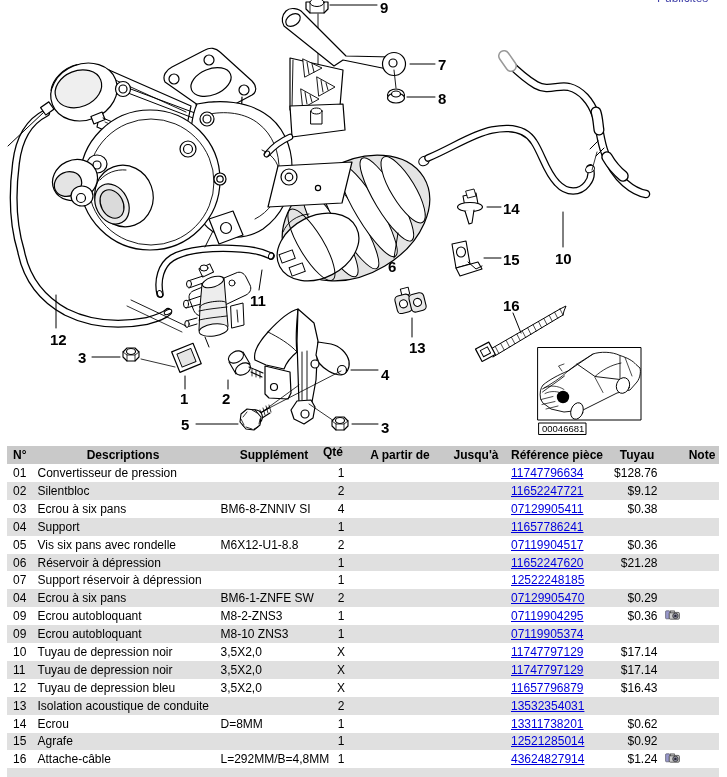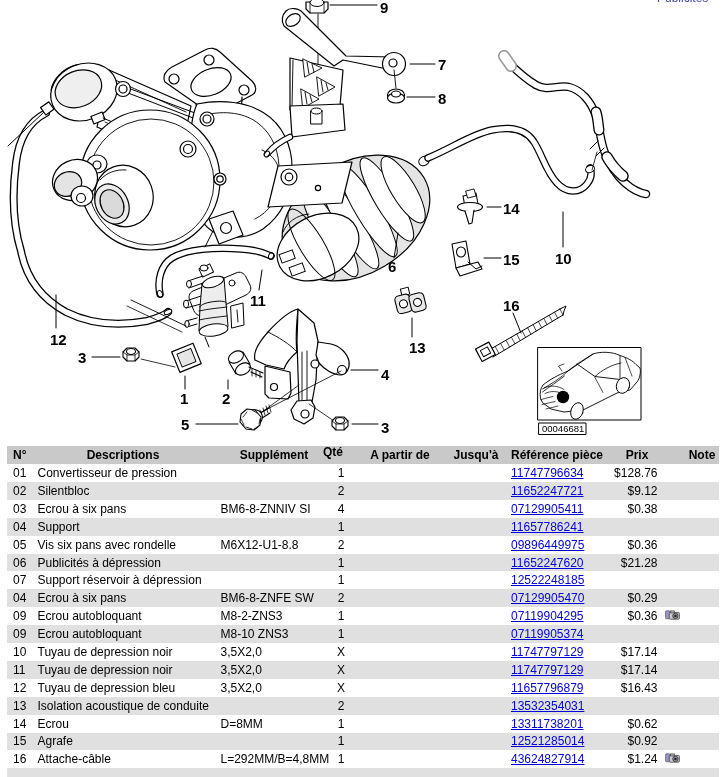--- a/index.html
+++ b/index.html
@@ -301,21 +301,21 @@
 <div class="band" style="top:250.7px;height:17.9px;background:#e0e0e0"></div>
 <div class="band" style="top:286.5px;height:17.9px;background:#e0e0e0"></div>
 <div class="band" style="top:322.3px;height:8.7px;background:#e0e0e0"></div>
 <span class="t b" style="left:6px;top:3.0px">N°</span>
 <span class="t b ctr" style="left:116px;top:3.0px">Descriptions</span>
 <span class="t b ctr" style="left:267px;top:3.0px">Supplément</span>
 <span class="t b ctr" style="left:326px;top:0">Qté</span>
 <span class="t b ctr" style="left:393px;top:3.0px">A partir de</span>
 <span class="t b ctr" style="left:469px;top:3.0px">Jusqu'à</span>
 <span class="t b ctr" style="left:550px;top:3.0px">Référence pièce</span>
-<span class="t b ctr" style="left:630px;top:3.0px">Prix</span>
+<span class="t b ctr" style="left:630px;top:3.0px">Tuyau</span>
 <span class="t b ctr" style="left:695px;top:3.0px">Note</span>
 <span class="t " style="left:6px;top:20.9px">01</span>
 <span class="t " style="left:30.5px;top:20.9px">Convertisseur de pression</span>
 <span class="t ctr" style="left:334px;top:20.9px">1</span>
 <span class="t " style="left:504px;top:20.9px"><a class="lnk" href="#">11747796634</a></span>
 <span class="t rgt" style="left:650.5px;top:20.9px">$128.76</span>
 <span class="t " style="left:6px;top:38.8px">02</span>
 <span class="t " style="left:30.5px;top:38.8px">Silentbloc</span>
 <span class="t ctr" style="left:334px;top:38.8px">2</span>
 <span class="t " style="left:504px;top:38.8px"><a class="lnk" href="#">11652247721</a></span>
@@ -327,34 +327,34 @@
 <span class="t " style="left:504px;top:56.8px"><a class="lnk" href="#">07129905411</a></span>
 <span class="t rgt" style="left:650.5px;top:56.8px">$0.38</span>
 <span class="t " style="left:6px;top:74.6px">04</span>
 <span class="t " style="left:30.5px;top:74.6px">Support</span>
 <span class="t ctr" style="left:334px;top:74.6px">1</span>
 <span class="t " style="left:504px;top:74.6px"><a class="lnk" href="#">11657786241</a></span>
 <span class="t " style="left:6px;top:92.5px">05</span>
 <span class="t " style="left:30.5px;top:92.5px">Vis six pans avec rondelle</span>
 <span class="t " style="left:213.5px;top:92.5px">M6X12-U1-8.8</span>
 <span class="t ctr" style="left:334px;top:92.5px">2</span>
-<span class="t " style="left:504px;top:92.5px"><a class="lnk" href="#">09896449975</a></span>
+<span class="t " style="left:504px;top:92.5px"><a class="lnk" href="#">07119904517</a></span>
 <span class="t rgt" style="left:650.5px;top:92.5px">$0.36</span>
 <span class="t " style="left:6px;top:110.5px">06</span>
-<span class="t " style="left:30.5px;top:110.5px">Publicités à dépression</span>
+<span class="t " style="left:30.5px;top:110.5px">Réservoir à dépression</span>
 <span class="t ctr" style="left:334px;top:110.5px">1</span>
 <span class="t " style="left:504px;top:110.5px"><a class="lnk" href="#">11652247620</a></span>
 <span class="t rgt" style="left:650.5px;top:110.5px">$21.28</span>
 <span class="t " style="left:6px;top:128.3px">07</span>
 <span class="t " style="left:30.5px;top:128.3px">Support réservoir à dépression</span>
 <span class="t ctr" style="left:334px;top:128.3px">1</span>
 <span class="t " style="left:504px;top:128.3px"><a class="lnk" href="#">12522248185</a></span>
 <span class="t " style="left:6px;top:146.2px">04</span>
 <span class="t " style="left:30.5px;top:146.2px">Ecrou à six pans</span>
-<span class="t " style="left:213.5px;top:146.2px">BM6-8-ZNFE SW</span>
+<span class="t " style="left:213.5px;top:146.2px">BM6-1-ZNFE SW</span>
 <span class="t ctr" style="left:334px;top:146.2px">2</span>
 <span class="t " style="left:504px;top:146.2px"><a class="lnk" href="#">07129905470</a></span>
 <span class="t rgt" style="left:650.5px;top:146.2px">$0.29</span>
 <span class="t " style="left:6px;top:164.1px">09</span>
 <span class="t " style="left:30.5px;top:164.1px">Ecrou autobloquant</span>
 <span class="t " style="left:213.5px;top:164.1px">M8-2-ZNS3</span>
 <span class="t ctr" style="left:334px;top:164.1px">1</span>
 <span class="t " style="left:504px;top:164.1px"><a class="lnk" href="#">07119904295</a></span>
 <span class="t rgt" style="left:650.5px;top:164.1px">$0.36</span>
 <svg class="cam" style="left:657.6px;top:162.64999999999998px" width="15" height="11" viewBox="0 0 15 11">

